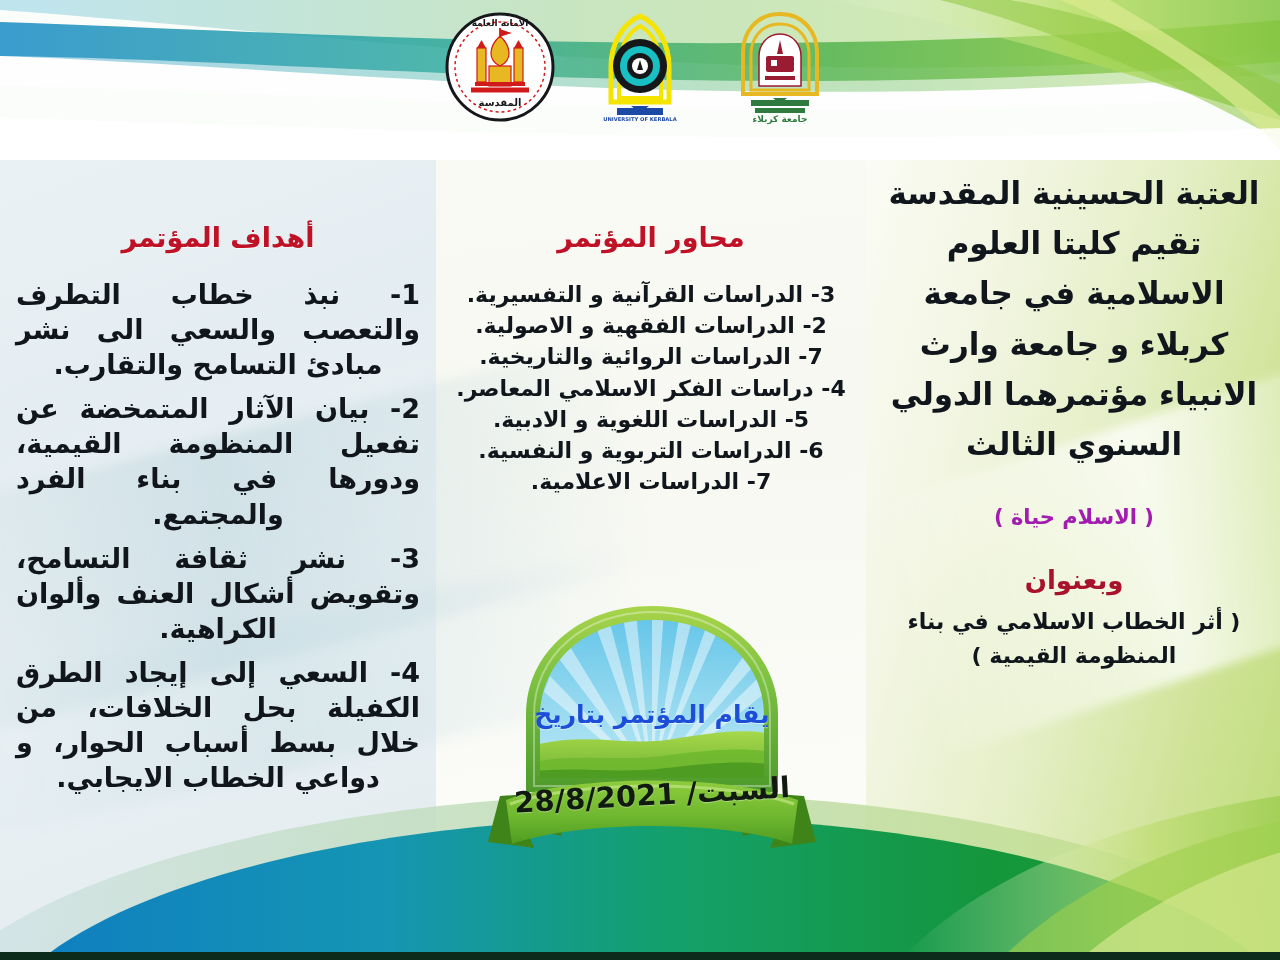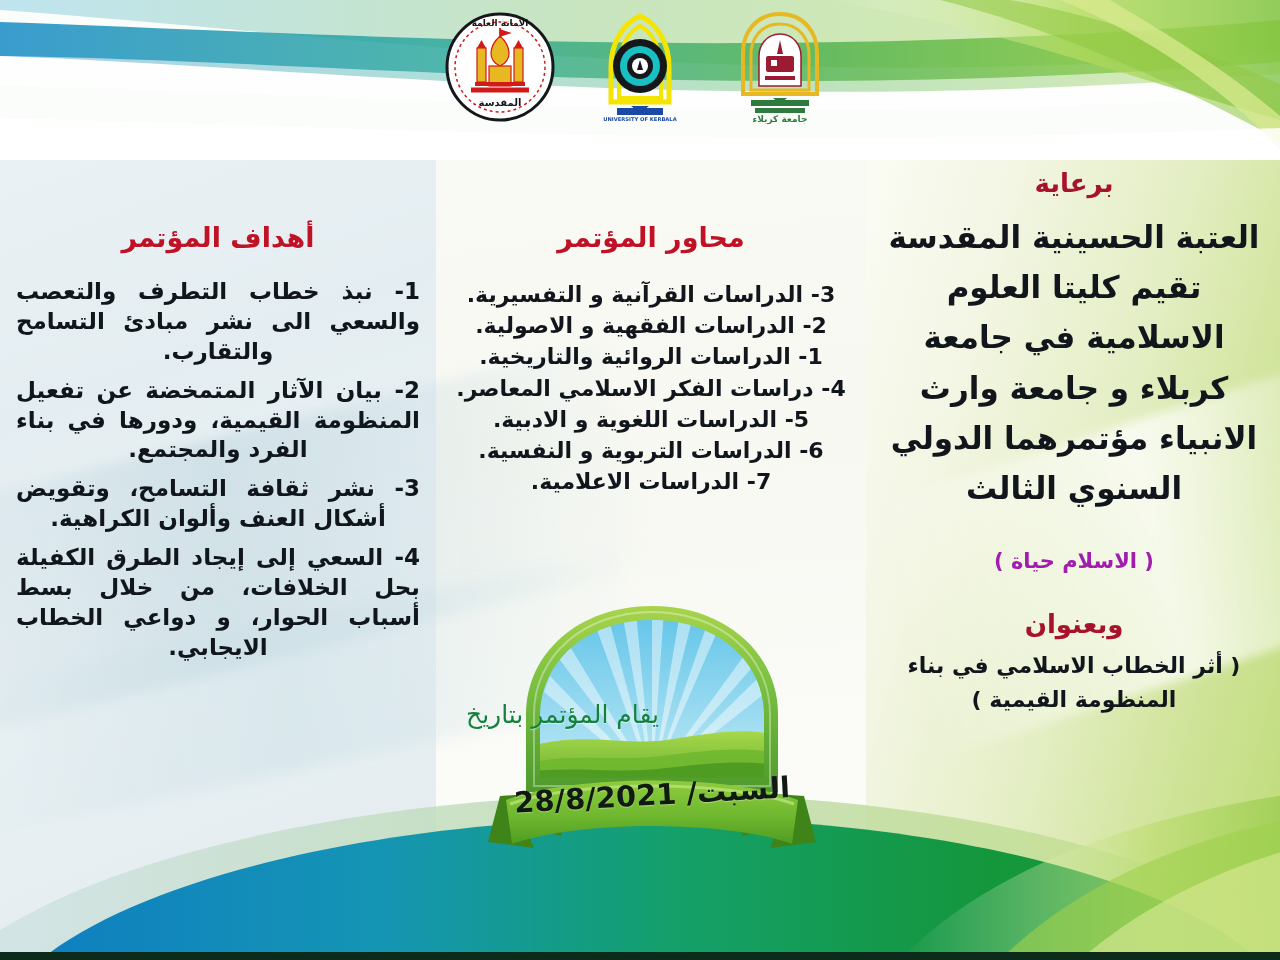--- a/index.html
+++ b/index.html
@@ -51,21 +51,21 @@
   .col-head{
     font-weight:bold;color:#c01226;letter-spacing:0;
     text-shadow:0 1px 0 rgba(255,255,255,.6);
   }
 
   
   #col-objectives{left:6px;top:222px;width:424px;}
   #col-objectives .col-head{font-size:27px;margin-bottom:24px;}
   #objectives-list{list-style:none;margin:0;padding:0;}
   #objectives-list li{
-    font-size:23px;font-weight:bold;color:#10161c;line-height:1.30;
+    font-size:27px;font-weight:bold;color:#10161c;line-height:1.30;
     text-align:justify;text-align-last:center;margin-bottom:9px;
     padding:0 10px;
   }
 
   
   #col-axes{left:440px;top:222px;width:422px;}
   #col-axes .col-head{font-size:27px;margin-bottom:26px;}
   #axes-list{list-style:none;margin:0;padding:0;}
   #axes-list li{
     font-size:22px;font-weight:bold;color:#10161c;line-height:1.42;
@@ -80,22 +80,22 @@
   #sponsor-body{margin-bottom:36px;}
   #slogan-label{margin-bottom:10px;}
   #slogan-text{font-weight:bold;color:#a21caf;font-size:21px;margin-bottom:36px;}
   #title-label{margin-bottom:10px;}
   #title-text{font-weight:bold;color:#10161c;font-size:22px;line-height:1.55;padding:0 14px;}
 
   
   #date-emblem{position:absolute;left:466px;top:596px;width:372px;height:280px;z-index:7;}
   #date-emblem svg{display:block;}
   #emblem-caption{
-    position:absolute;left:0;top:104px;width:372px;text-align:left;
-    font-size:25px;font-weight:normal;color:#15803d;direction:rtl;
+    position:absolute;left:0;top:104px;width:372px;text-align:center;
+    font-size:25px;font-weight:bold;color:#1d4ed8;direction:rtl;
     text-shadow:0 1px 1px rgba(255,255,255,.55);
   }
   #emblem-date{
     position:absolute;left:0;top:182px;width:372px;text-align:center;
     font-size:29px;font-weight:bold;color:#111a11;direction:rtl;
     transform:rotate(-3.2deg);
     text-shadow:0 1px 1px rgba(255,255,255,.35);
   }
 </style>
 </head>
@@ -204,30 +204,29 @@
       <li>3- نشر ثقافة التسامح، وتقويض أشكال العنف وألوان الكراهية.</li>
       <li>4- السعي إلى إيجاد الطرق الكفيلة بحل الخلافات، من خلال بسط أسباب الحوار، و دواعي الخطاب الايجابي.</li>
     </ul>
   </div>
 
   <div class="col" id="col-axes">
     <div class="col-head">محاور المؤتمر</div>
     <ul id="axes-list">
       <li>3- الدراسات القرآنية و التفسيرية.</li>
       <li>2- الدراسات الفقهية و الاصولية.</li>
-      <li>1- الدراسات الروائية والتاريخية.</li>
+      <li>7- الدراسات الروائية والتاريخية.</li>
       <li>4- دراسات الفكر الاسلامي المعاصر.</li>
       <li>5- الدراسات اللغوية و الادبية.</li>
       <li>6- الدراسات التربوية و النفسية.</li>
       <li>7- الدراسات الاعلامية.</li>
     </ul>
   </div>
 
   <div class="col" id="col-sponsor">
-    <div class="sp-head" id="sponsor-label">برعاية</div>
     <div class="sp-body" id="sponsor-body">العتبة الحسينية المقدسة تقيم كليتا العلوم الاسلامية في جامعة كربلاء و جامعة وارث الانبياء مؤتمرهما الدولي السنوي الثالث</div>
     <div id="slogan-text">( الاسلام حياة )</div>
     <div class="sp-head" id="title-label">وبعنوان</div>
     <div id="title-text">( أثر الخطاب الاسلامي في بناء المنظومة القيمية )</div>
   </div>
 
   <div id="date-emblem">
     <svg width="372" height="280" viewBox="0 0 372 280" xmlns="http://www.w3.org/2000/svg">
       <defs>
         <linearGradient id="ringg" x1="0" y1="0" x2="0" y2="1">

